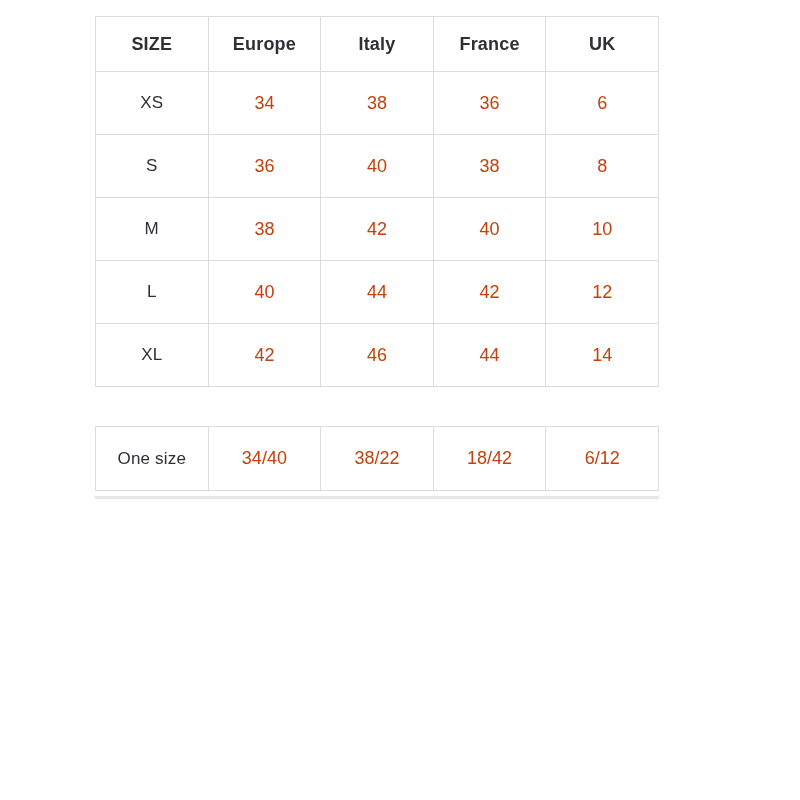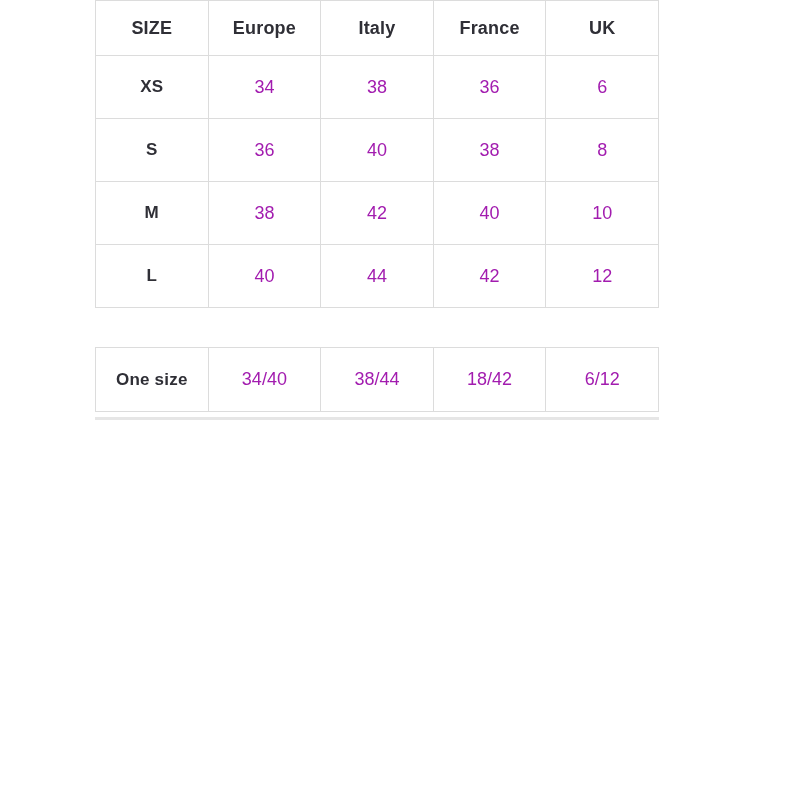--- a/index.html
+++ b/index.html
@@ -8,21 +8,21 @@
     padding: 0;
     width: 800px;
     height: 800px;
     background: #ffffff;
     font-family: "Liberation Sans", sans-serif;
     overflow: hidden;
   }
   .page {
     position: absolute;
     left: 95px;
-    top: 0;
+    top: 16px;
     width: 564px;
   }
   table.size-table {
     width: 100%;
     border-collapse: collapse;
     table-layout: fixed;
     background: #ffffff;
   }
   table.size-table th,
   table.size-table td {
@@ -36,28 +36,28 @@
     height: 55px;
     font-size: 18px;
     font-weight: bold;
     color: #2f2f36;
     letter-spacing: 0.2px;
   }
   
   table.size-table tbody tr { height: 63px; }
   table.size-table tbody th.row-label {
     font-size: 17px;
-    font-weight: bold;
+    font-weight: normal;
     color: #2f2f36;
     letter-spacing: 0.2px;
   }
   table.size-table tbody td {
     font-size: 18px;
     font-weight: normal;
-    color: #a21caf;
+    color: #c2410c;
   }
   table.size-table.special { margin-top: 39px; }
   table.size-table.special tbody tr { height: 64px; }
   .bottom-strip {
     margin-top: 5px;
     height: 3px;
     width: 100%;
     background: #e6e6e6;
   }
 </style>
@@ -98,29 +98,36 @@
         <td>40</td>
         <td>10</td>
       </tr>
       <tr>
         <th class="row-label">L</th>
         <td>40</td>
         <td>44</td>
         <td>42</td>
         <td>12</td>
       </tr>
+      <tr>
+        <th class="row-label">XL</th>
+        <td>42</td>
+        <td>46</td>
+        <td>44</td>
+        <td>14</td>
+      </tr>
     </tbody>
   </table>
 
   <table class="size-table special">
     <tbody>
       <tr>
         <th class="row-label">One size</th>
         <td>34/40</td>
-        <td>38/44</td>
+        <td>38/22</td>
         <td>18/42</td>
         <td>6/12</td>
       </tr>
     </tbody>
   </table>
 
   <div class="bottom-strip"></div>
 
 </div>
 

